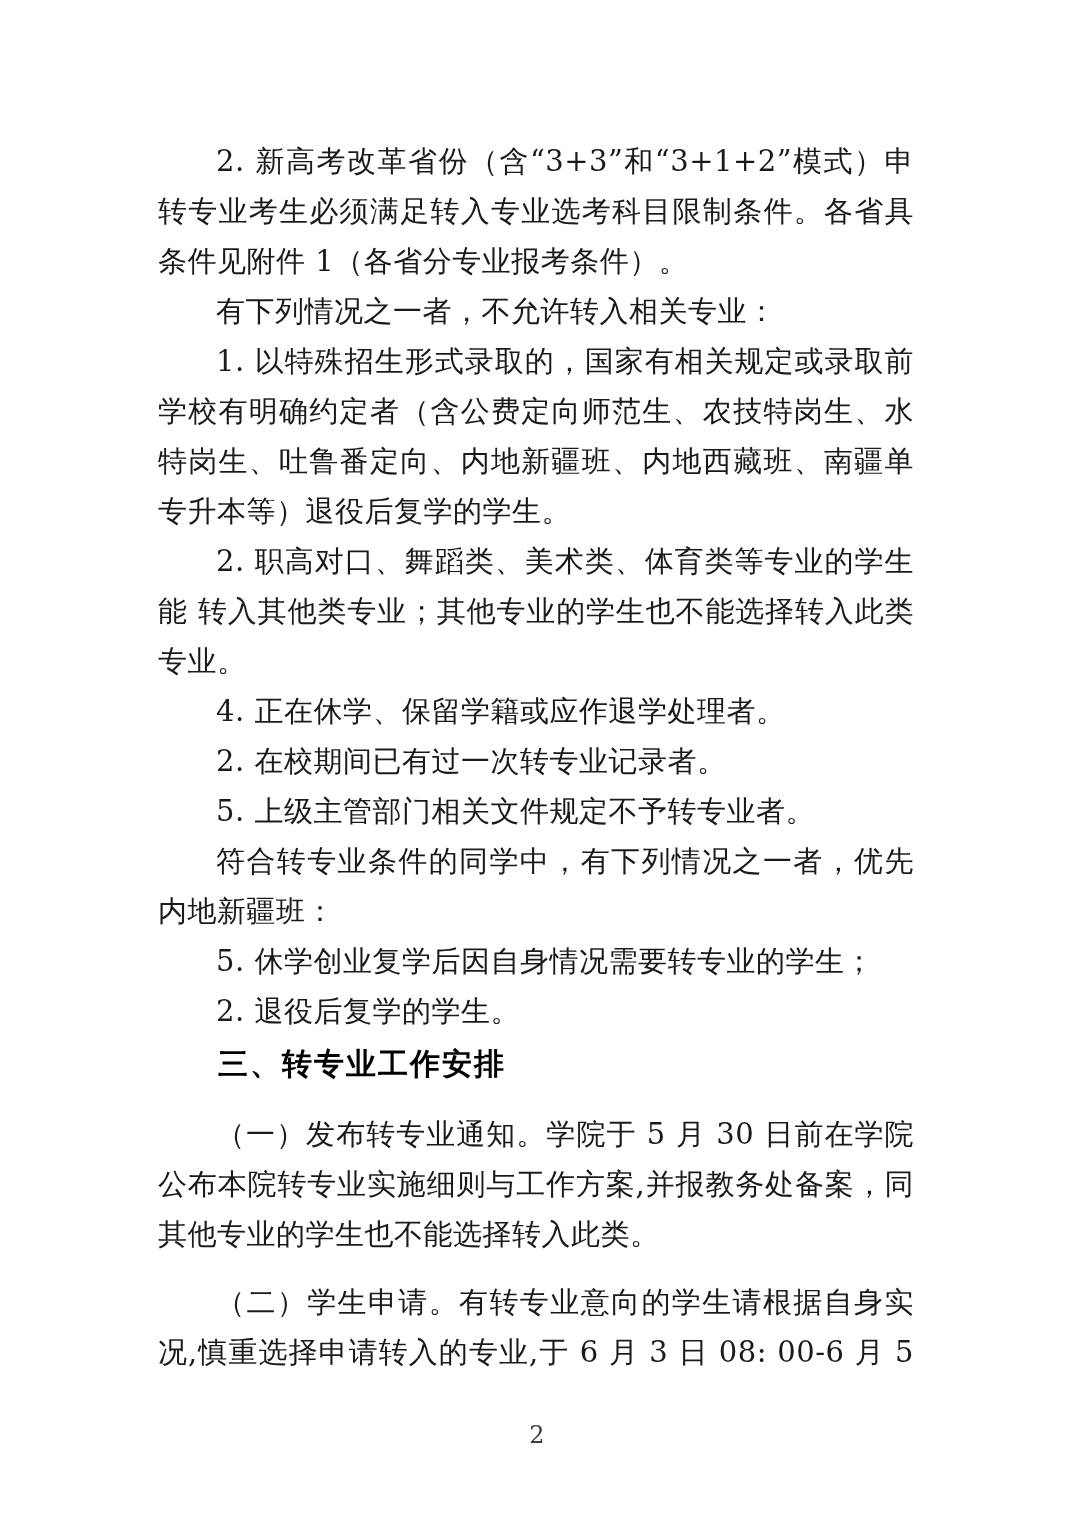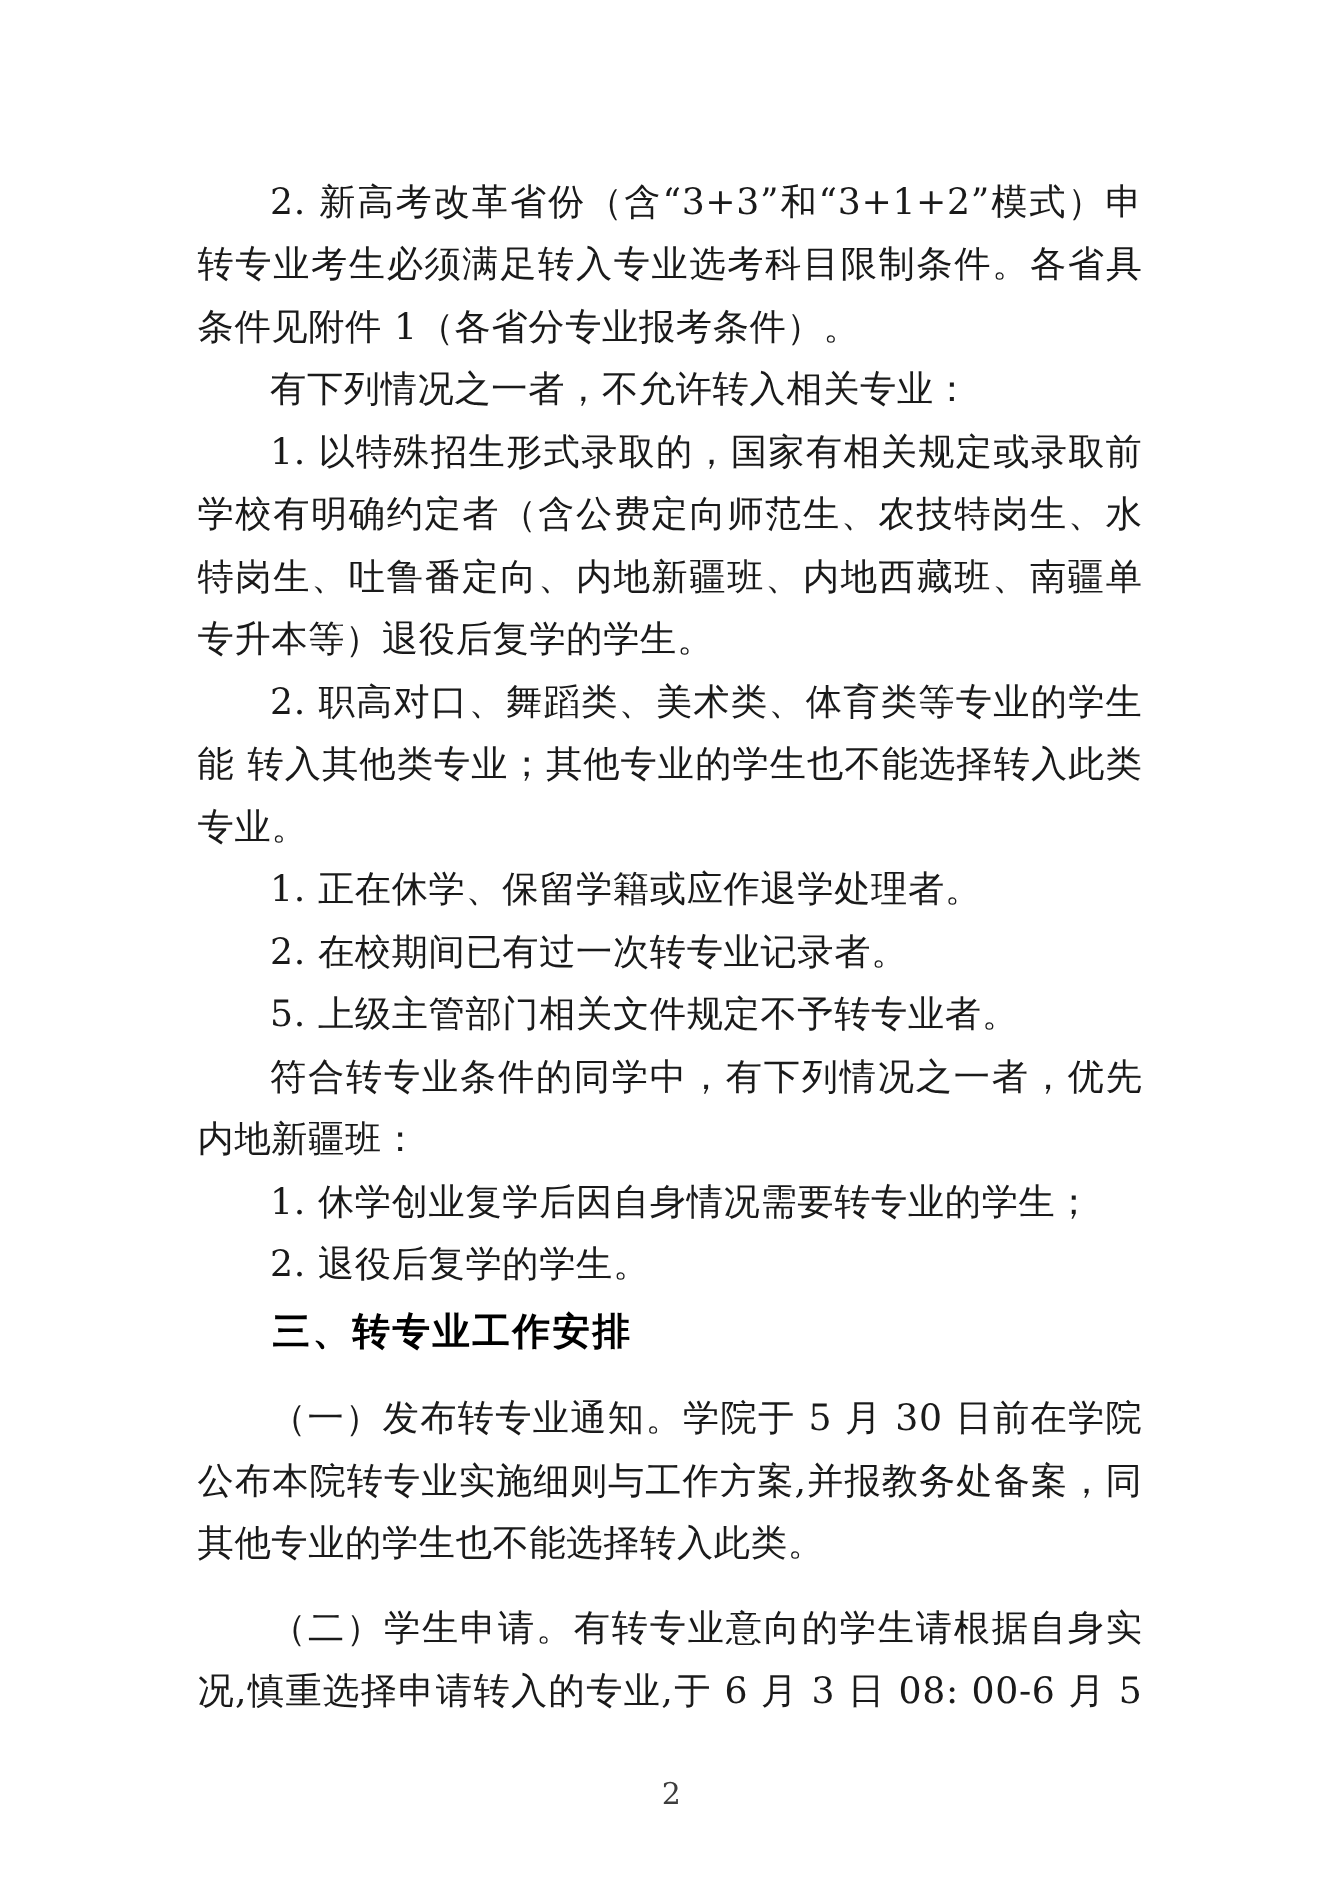--- a/index.html
+++ b/index.html
@@ -42,21 +42,21 @@
     white-space: normal;
     letter-spacing: 0.5px;
   }
   .line.fill {
     text-align-last: justify;
   }
   .line.indent {
     text-indent: 2em;
   }
   .paragraph.heading .line {
-    font-family: Liberation Serif, serif;
+    font-family: Liberation Mono, monospace;
     font-weight: 700;
     font-size: 30px;
     color: #000000;
     letter-spacing: 2px;
   }
   .page-number {
     position: absolute;
     left: 0;
     top: 1410px;
     width: 100%;
@@ -86,34 +86,34 @@
         <div class="line fill">学校有明确约定者（含公费定向师范生、农技特岗生、水利</div>
         <div class="line fill">特岗生、吐鲁番定向、内地新疆班、内地西藏班、南疆单列、</div>
         <div class="line">专升本等）退役后复学的学生。</div>
       </div>
       <div class="paragraph">
         <div class="line fill indent">2. 职高对口、舞蹈类、美术类、体育类等专业的学生不</div>
         <div class="line fill">能 转入其他类专业；其他专业的学生也不能选择转入此类</div>
         <div class="line">专业。</div>
       </div>
       <div class="paragraph">
-        <div class="line indent">1. 正在休学、保留学籍或应作退学处理者。</div>
+        <div class="line indent">4. 正在休学、保留学籍或应作退学处理者。</div>
       </div>
       <div class="paragraph">
         <div class="line indent">2. 在校期间已有过一次转专业记录者。</div>
       </div>
       <div class="paragraph">
         <div class="line indent">5. 上级主管部门相关文件规定不予转专业者。</div>
       </div>
       <div class="paragraph">
         <div class="line fill indent">符合转专业条件的同学中，有下列情况之一者，优先转入</div>
         <div class="line">内地新疆班：</div>
       </div>
       <div class="paragraph">
-        <div class="line indent">1. 休学创业复学后因自身情况需要转专业的学生；</div>
+        <div class="line indent">5. 休学创业复学后因自身情况需要转专业的学生；</div>
       </div>
       <div class="paragraph">
         <div class="line indent">2. 退役后复学的学生。</div>
       </div>
       <div class="paragraph heading">
         <div class="line indent">三、转专业工作安排</div>
       </div>
       <div class="paragraph spaced">
         <div class="line fill indent">（一）发布转专业通知。学院于 5 月 30 日前在学院网站</div>
         <div class="line fill">公布本院转专业实施细则与工作方案,并报教务处备案，同时</div>

